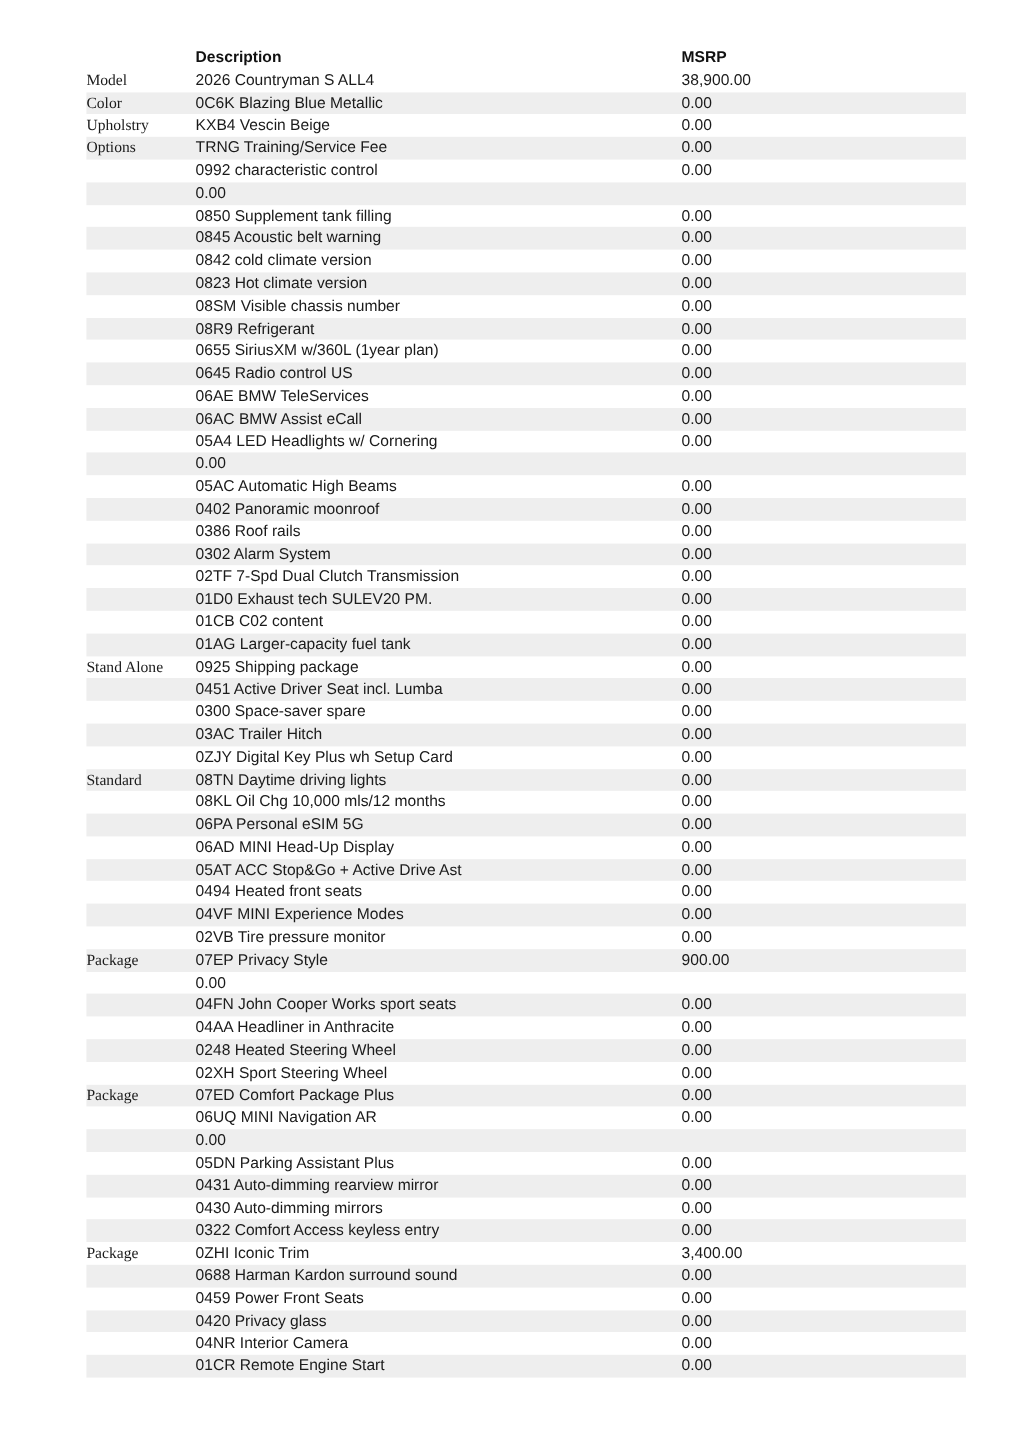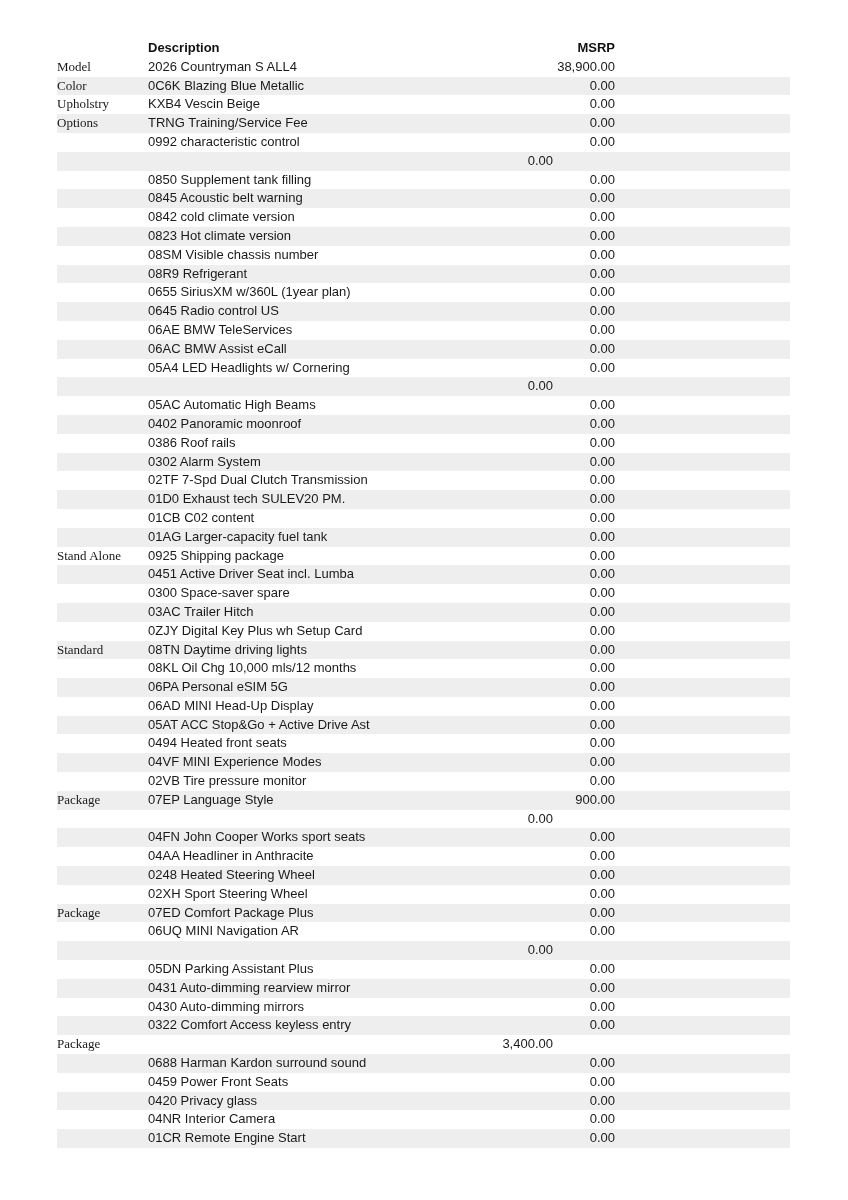--- a/index.html
+++ b/index.html
@@ -9,21 +9,21 @@
   .page {
     position: relative;
     width: 848px;
     height: 1200px;
     background: #ffffff;
     overflow: hidden;
   }
 
   .options-table {
     position: absolute;
-    left: 57px;
+    left: 72px;
     top: 39px;
     width: 733px;
   }
 
   .row {
     display: grid;
     grid-template-columns: 91px 405px 62px 1fr;
     height: 18.8px;
     align-items: center;
     font-size: 13px;
@@ -32,21 +32,21 @@
     white-space: nowrap;
   }
 
   .row.header { font-weight: bold; color: #111111; }
 
   #rows .row:nth-child(even) { background: #eeeeee; }
 
   .cell { overflow: hidden; }
   .cell.cat  { padding-right: 4px; font-family: Liberation Serif, serif; }
   .cell.desc { padding-right: 4px; }
-  .cell.msrp { text-align: right; }
+  .cell.msrp { text-align: left; }
 </style>
 </head>
 <body>
 
 <div class="page">
   <div class="options-table">
     <div class="row header">
       <div class="cell cat"></div>
       <div class="cell desc">Description</div>
       <div class="cell msrp">MSRP</div>
@@ -319,21 +319,21 @@
 
   <div class="row">
     <div class="cell cat"></div>
     <div class="cell desc">02VB Tire pressure monitor</div>
     <div class="cell msrp">0.00</div>
     <div class="cell rest"></div>
   </div>
 
   <div class="row">
     <div class="cell cat">Package</div>
-    <div class="cell desc">07EP Language Style</div>
+    <div class="cell desc">07EP Privacy Style</div>
     <div class="cell msrp">900.00</div>
     <div class="cell rest"></div>
   </div>
 
   <div class="row">
     <div class="cell cat"></div>
     <div class="cell msrp">0.00</div>
     <div class="cell rest"></div>
   </div>
 
@@ -408,20 +408,21 @@
 
   <div class="row">
     <div class="cell cat"></div>
     <div class="cell desc">0322 Comfort Access keyless entry</div>
     <div class="cell msrp">0.00</div>
     <div class="cell rest"></div>
   </div>
 
   <div class="row">
     <div class="cell cat">Package</div>
+    <div class="cell desc">0ZHI Iconic Trim</div>
     <div class="cell msrp">3,400.00</div>
     <div class="cell rest"></div>
   </div>
 
   <div class="row">
     <div class="cell cat"></div>
     <div class="cell desc">0688 Harman Kardon surround sound</div>
     <div class="cell msrp">0.00</div>
     <div class="cell rest"></div>
   </div>

